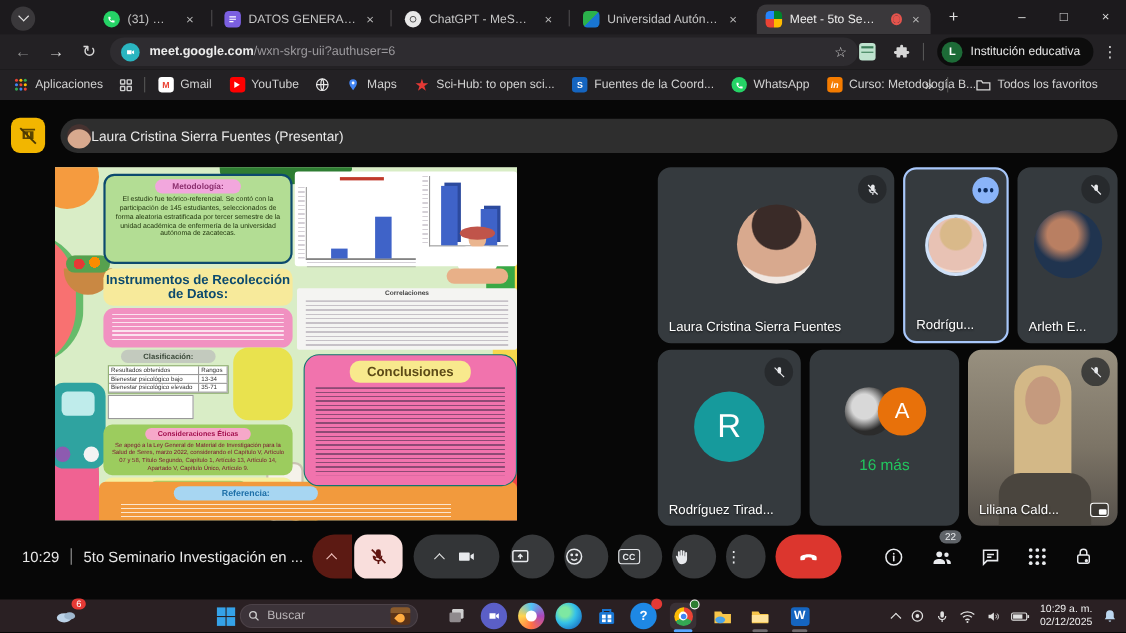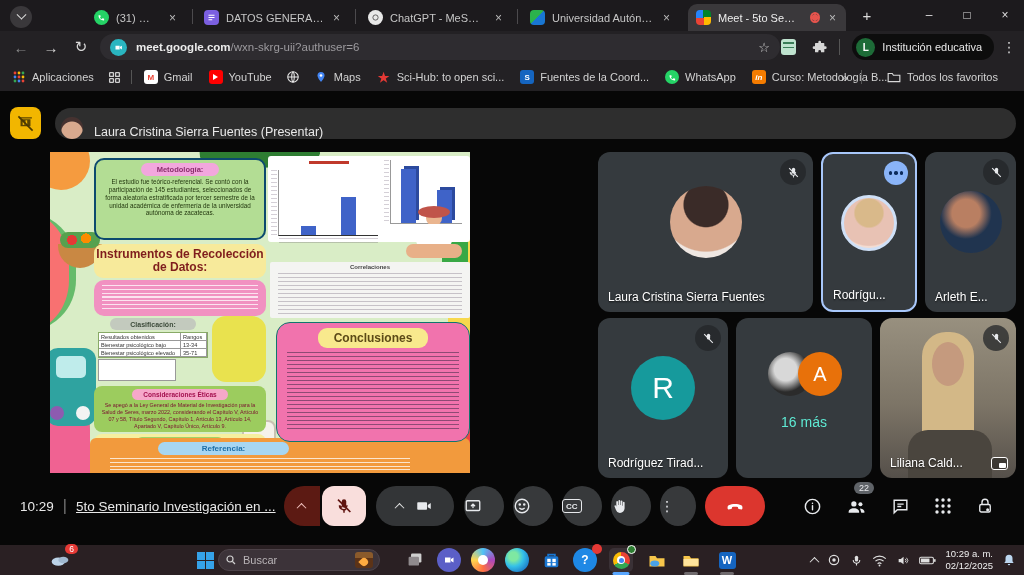--- a/index.html
+++ b/index.html
@@ -29,40 +29,40 @@
   .profilechip span.lbl { color:#e7e7e7; font-size:11px; }
 
   .bookmarks { position:absolute; left:0; top:63px; width:1024px; height:28px; background:#232124; display:flex; align-items:center; color:#d2d2d2; font-size:11px; }
   .bm { display:flex; align-items:center; gap:6px; padding:0 8px; white-space:nowrap; }
   .bmico { width:14px; height:14px; border-radius:3px; display:flex; align-items:center; justify-content:center; font-size:8px; font-weight:bold; color:#fff; flex:0 0 auto; }
   .bsep { width:1px; height:14px; background:#555; margin:0 4px; }
 
   
   .meetpage { position:absolute; left:0; top:91px; width:1024px; height:454px; background:#070707; }
   .banner-ico { position:absolute; left:10px; top:16px; width:31px; height:32px; background:#f2b600; border-radius:8px; display:flex; align-items:center; justify-content:center; }
-  .banner { position:absolute; left:55px; top:17px; width:961px; height:31px; background:#2e2e2e; border-radius:16px; display:flex; align-items:flex-end; gap:11px; padding:0 6px; }
+  .banner { position:absolute; left:55px; top:17px; width:961px; height:31px; background:#2e2e2e; border-radius:16px; display:flex; align-items:center; padding:0 6px; }
   .banner .bav { width:22px; height:22px; border-radius:50%; background:radial-gradient(circle at 50% 70%, #d8a98e 0 55%, #463230 60%); }
   .banner .btxt { color:#e9e9e9; font-size:12.5px; }
 
   
   .tile { position:absolute; background:#353a3e; border-radius:12px; overflow:hidden; }
   .tile .nm { position:absolute; left:10px; bottom:8px; color:#fff; font-size:12px; text-shadow:0 1px 2px rgba(0,0,0,.8); white-space:nowrap; max-width:92%; overflow:hidden; text-overflow:ellipsis; }
   .badge-mic { position:absolute; top:7px; right:7px; width:26px; height:26px; border-radius:50%; background:rgba(35,38,40,.75); display:flex; align-items:center; justify-content:center; }
   .badge-menu { position:absolute; top:7px; right:7px; width:24px; height:24px; border-radius:50%; background:#8ab4f8; display:flex; align-items:center; justify-content:center; gap:2px; }
   .badge-menu i { width:3.5px; height:3.5px; border-radius:50%; background:#0b2a5b; }
   .avwrap { position:absolute; left:50%; top:44%; transform:translate(-50%,-50%); border-radius:50%; }
   .initial { color:#fff; font-weight:400; display:flex; align-items:center; justify-content:center; border-radius:50%; }
   .pip { position:absolute; right:8px; bottom:8px; width:17px; height:13px; border:1.6px solid #fff; border-radius:3px; background:rgba(0,0,0,.35); }
   .pip::after { content:""; position:absolute; right:1px; bottom:1px; width:7px; height:5px; background:#fff; border-radius:1px; }
 
   
   .ctl { position:absolute; left:0; top:392px; width:1024px; height:46px; display:flex; align-items:center; }
   .ctl .time { color:#e8e8e8; font-size:13.5px; margin-left:20px; }
   .ctl .sep { color:#777; margin:0 9px; }
-  .ctl .mtitle { color:#e8e8e8; font-size:13.5px; width:200px; white-space:nowrap; overflow:hidden;text-decoration:underline; }
+  .ctl .mtitle { color:#e8e8e8; font-size:13.5px; width:200px; white-space:nowrap; overflow:hidden; }
   .rbtn { width:40px; height:40px; border-radius:50%; background:#37393b; display:flex; align-items:center; margin-right:9px; flex:0 0 auto; }
   .chev { width:7px; height:7px; border-left:1.8px solid #e3e3e3; border-top:1.8px solid #e3e3e3; transform:rotate(45deg) translate(1px,1px); }
   .chev.pink { border-color:#f3c4c0; }
 
   
   .taskbar { position:absolute; left:0; top:545px; width:1024px; height:30px; background:#2a2023; display:flex; align-items:center; }
   .tbico { width:24px; height:24px; margin:0 5px; border-radius:5px; position:relative; display:flex; align-items:center; justify-content:center; }
   .underline { position:absolute; bottom:-3px; left:50%; transform:translateX(-50%); width:14px; height:2.6px; border-radius:2px; background:#6f6a6d; }
   .underline.blue { background:#58a6ff; width:17px; }
   .tray { position:absolute; right:0; top:0; height:30px; display:flex; align-items:center; gap:9px; padding-right:8px; color:#e8e8e8; }
@@ -295,21 +295,21 @@
         <div style="position:absolute;left:13px;top:15px;width:9px;height:9px;border-radius:50%;background:#f6b40e;"></div>
         <div style="position:absolute;right:8px;top:8px;width:16px;height:12px;border-radius:50%;background:#8bc34a;"></div>
         <div style="position:absolute;right:10px;bottom:7px;width:14px;height:11px;border-radius:50%;background:#fb8c00;"></div>
       </div>
 
       <div class="pp" style="left:44px;top:6px;width:172px;height:82px;background:#b3dd94;border:2px solid #0c4a6e;">
         <div class="pill" style="margin:3px auto 2px;width:78px;height:13px;background:#f2a7dd;color:#8c2f6e;font-size:7.5px;">Metodología:</div>
         <div style="padding:0 6px;font-size:6.3px;line-height:1.25;color:#23380f;text-align:center;">El estudio fue teórico-referencial. Se contó con la participación de 145 estudiantes, seleccionados de forma aleatoria estratificada por tercer semestre de la unidad académica de enfermería de la universidad autónoma de zacatecas.</div>
       </div>
 
-      <div class="pill" style="position:absolute;left:44px;top:92px;width:172px;height:34px;background:#f7ea9b;color:#7f1d1d;font-size:12px;text-align:center;line-height:1.1;">Instrumentos de Recolección de Datos:</div>
+      <div class="pill" style="position:absolute;left:44px;top:92px;width:172px;height:34px;background:#f7ea9b;color:#0c4a6e;font-size:12px;text-align:center;line-height:1.1;">Instrumentos de Recolección de Datos:</div>
 
       <div class="pp" style="left:44px;top:128px;width:172px;height:36px;background:#f191c1;">
         <div class="lines lt" style="margin:5px 8px;height:26px;"></div>
       </div>
 
       <div class="pill" style="position:absolute;left:60px;top:166px;width:86px;height:12px;background:#c3cabe;color:#3c4a3a;font-size:7px;">Clasificación:</div>
       <div class="ptable" style="left:48px;top:180px;width:110px;">
         <div>
             <span>Resultados obtenidos</span>
             <span style="flex:0 0 26px;">Rangos</span>
@@ -417,21 +417,21 @@
             <path d="M4 4l16 16" stroke="#e8eaed" stroke-width="2"></path>
           </svg>
         </div>
 
       <span class="nm">Rodríguez Tirad...</span>
     </div>
 
     <div class="tile" style="left:736px;top:227px;width:136px;height:160px;">
       <div style="position:absolute;left:32px;top:34px;width:44px;height:44px;border-radius:50%;background:radial-gradient(circle at 40% 40%,#d8d8d8 0 30%,#2b2b2b 60%);"></div>
       <div class="initial" style="position:absolute;left:62px;top:34px;width:44px;height:44px;background:#e8710a;font-size:20px;">A</div>
-      <div style="position:absolute;left:0;top:96px;width:100%;text-align:center;color:#5eead4;font-size:14px;">16 más</div>
+      <div style="position:absolute;left:0;top:96px;width:100%;text-align:center;color:#22c55e;font-size:14px;">16 más</div>
     </div>
 
     <div class="tile" style="left:880px;top:227px;width:136px;height:160px;background:linear-gradient(180deg,#98907f 0%,#7c7466 55%,#55504a 100%);">
       <div style="position:absolute;left:42px;top:14px;width:52px;height:120px;border-radius:24px 24px 10px 10px;background:#d3b887;"></div>
       <div style="position:absolute;left:52px;top:24px;width:32px;height:44px;border-radius:50%;background:#c59a7e;"></div>
       <div style="position:absolute;left:28px;top:112px;width:84px;height:48px;border-radius:20px 20px 0 0;background:#4a453e;"></div>
       <div class="badge-mic">
           <svg width="13" height="13" viewBox="0 0 24 24" fill="#e8eaed">
             <path d="M12 14a3 3 0 0 0 3-3V6a3 3 0 0 0-6 0v5a3 3 0 0 0 3 3z"></path>
             <path d="M4 4l16 16" stroke="#e8eaed" stroke-width="2"></path>

